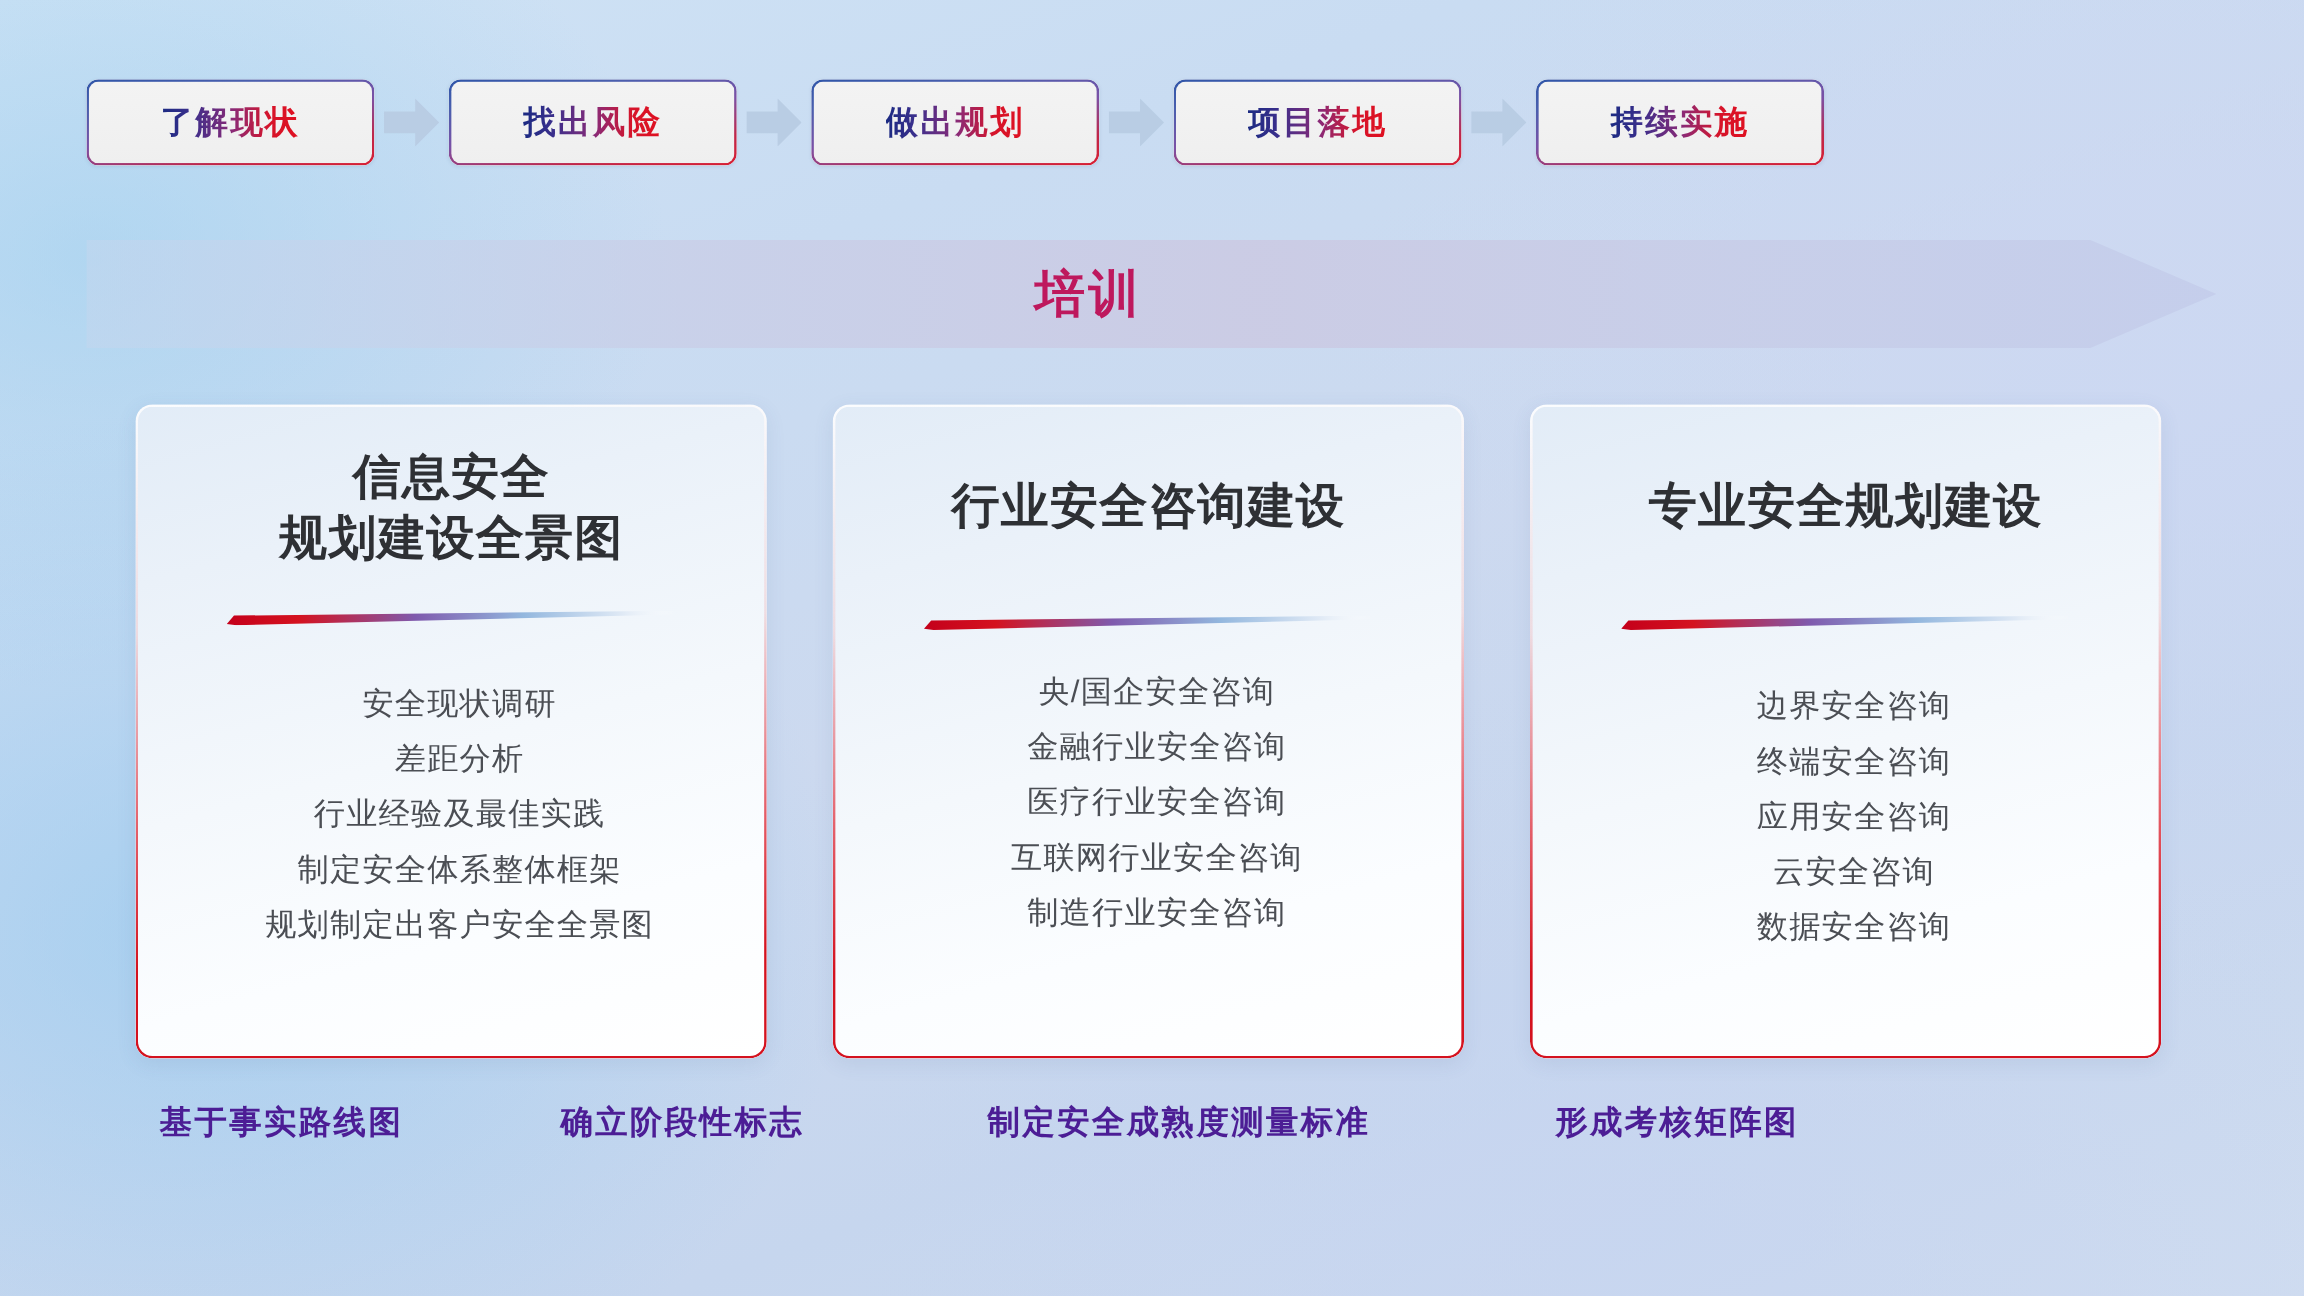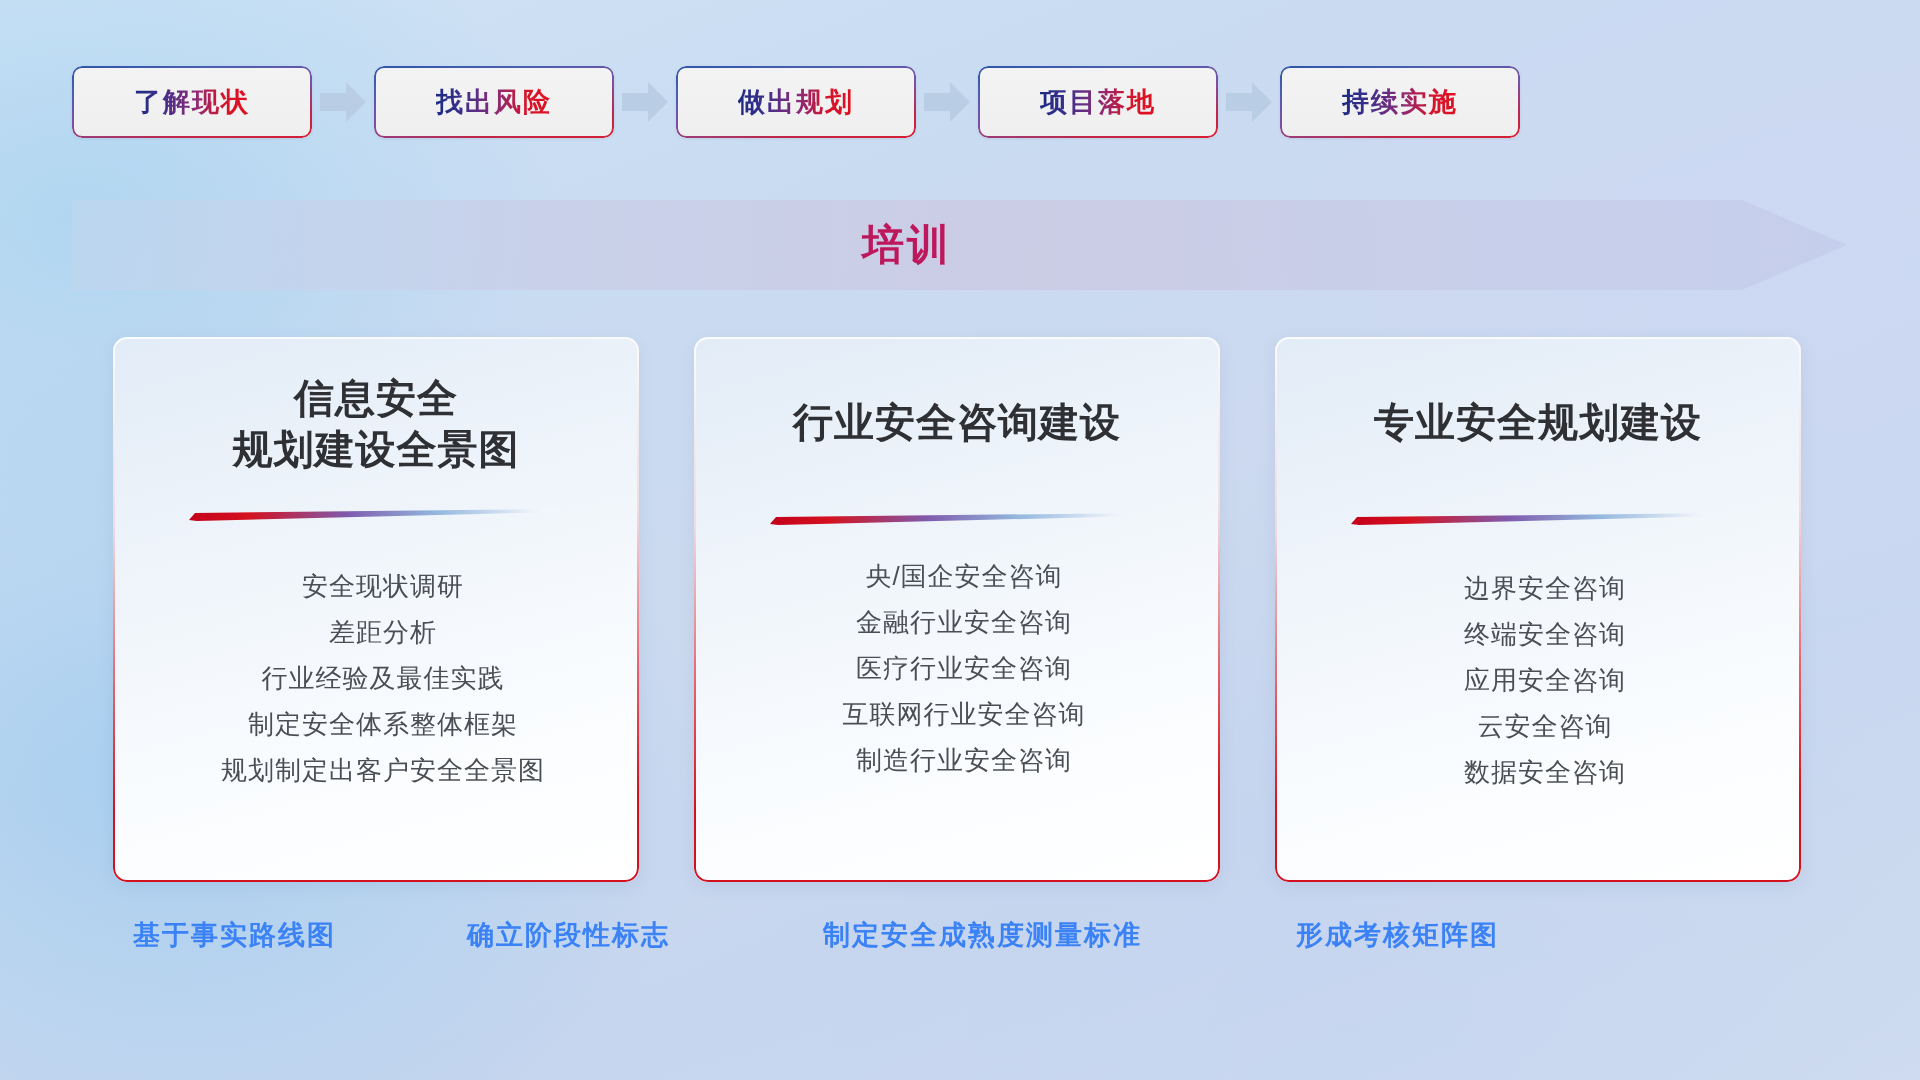--- a/index.html
+++ b/index.html
@@ -102,21 +102,21 @@
   
   .card-top { position:relative; z-index:2; width:100%; display:flex; flex-direction:column; align-items:center; }
   .card-mid { height:34px; }
   .card-bottom { position:relative; z-index:2; width:100%; padding-bottom:34px; }
 
   
   .footer { position:absolute; left:0; top:905px; width:1920px; height:60px; }
   .footer-item {
     position:absolute; top:0; height:60px;
     display:flex; align-items:center;
-    font-size:27px; font-weight:700; color:#3b82f6; letter-spacing:2px;
+    font-size:27px; font-weight:700; color:#4c1d95; letter-spacing:2px;
     white-space:nowrap;
   }
 </style>
 </head>
 <body>
 
 <div class="steps">
 
   <div class="step-box">
     <span class="step-label">了解现状</span>

